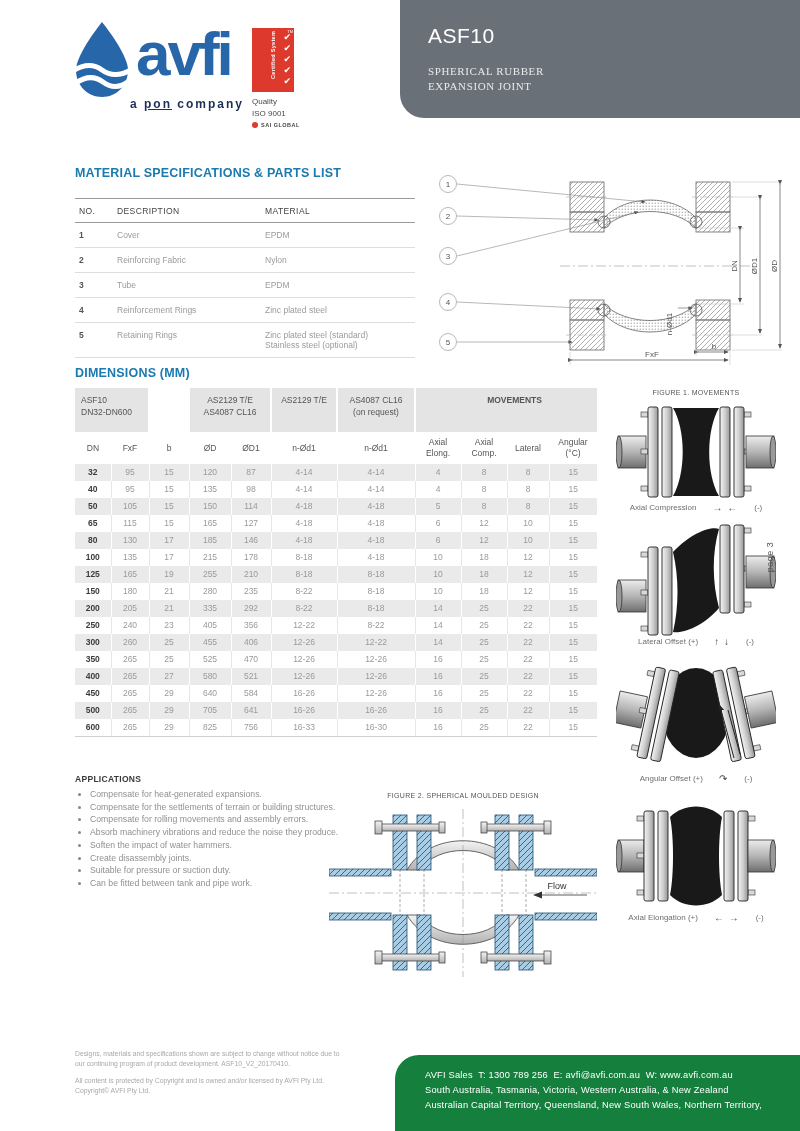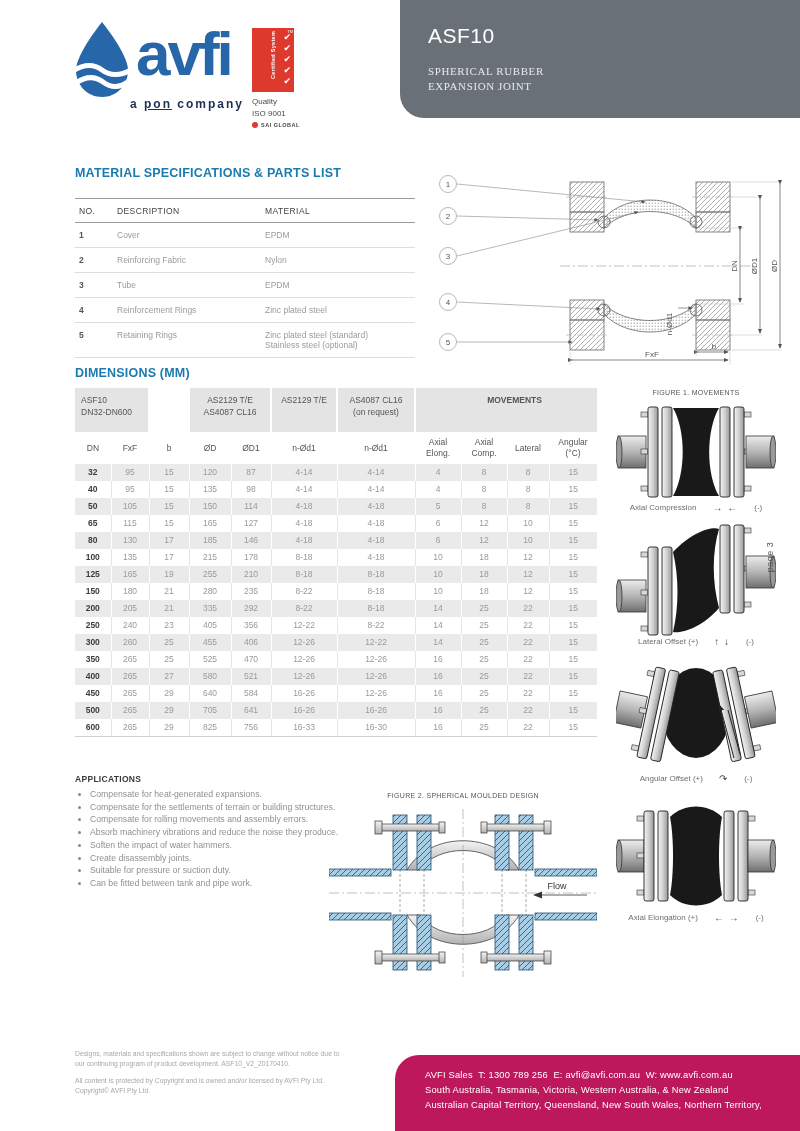--- a/index.html
+++ b/index.html
@@ -74,21 +74,21 @@
   .apps li { margin-bottom:1px; }
   .apps li::marker { color:#888; }
   
   .fig2 { position:absolute; left:328px; top:792px; width:270px; text-align:center; }
   .fig2-title { font-size:7px; color:#555; letter-spacing:.3px; margin-bottom:4px; }
   
   .disclaimer { position:absolute; left:75px; top:1049px; width:272px; font-size:6.8px;
                 color:#a8a8a8; line-height:1.45; }
   .disclaimer p + p { margin-top:7px; }
   .footer-bar { position:absolute; left:395px; top:1055px; width:405px; height:76px;
-                background:#be185d; border-top-left-radius:24px; color:#fff;
+                background:#15803d; border-top-left-radius:24px; color:#fff;
                 padding:13px 0 0 30px; font-size:9.3px; line-height:15px; letter-spacing:.2px; }
   .footer-bar .line { white-space:pre-wrap; }
   svg text { font-family:"Liberation Sans", sans-serif; }
 </style>
 </head>
 <body>
 
 <div class="page">
 
   <svg class="logo-drop" width="64" height="80" viewBox="0 0 64 80">

